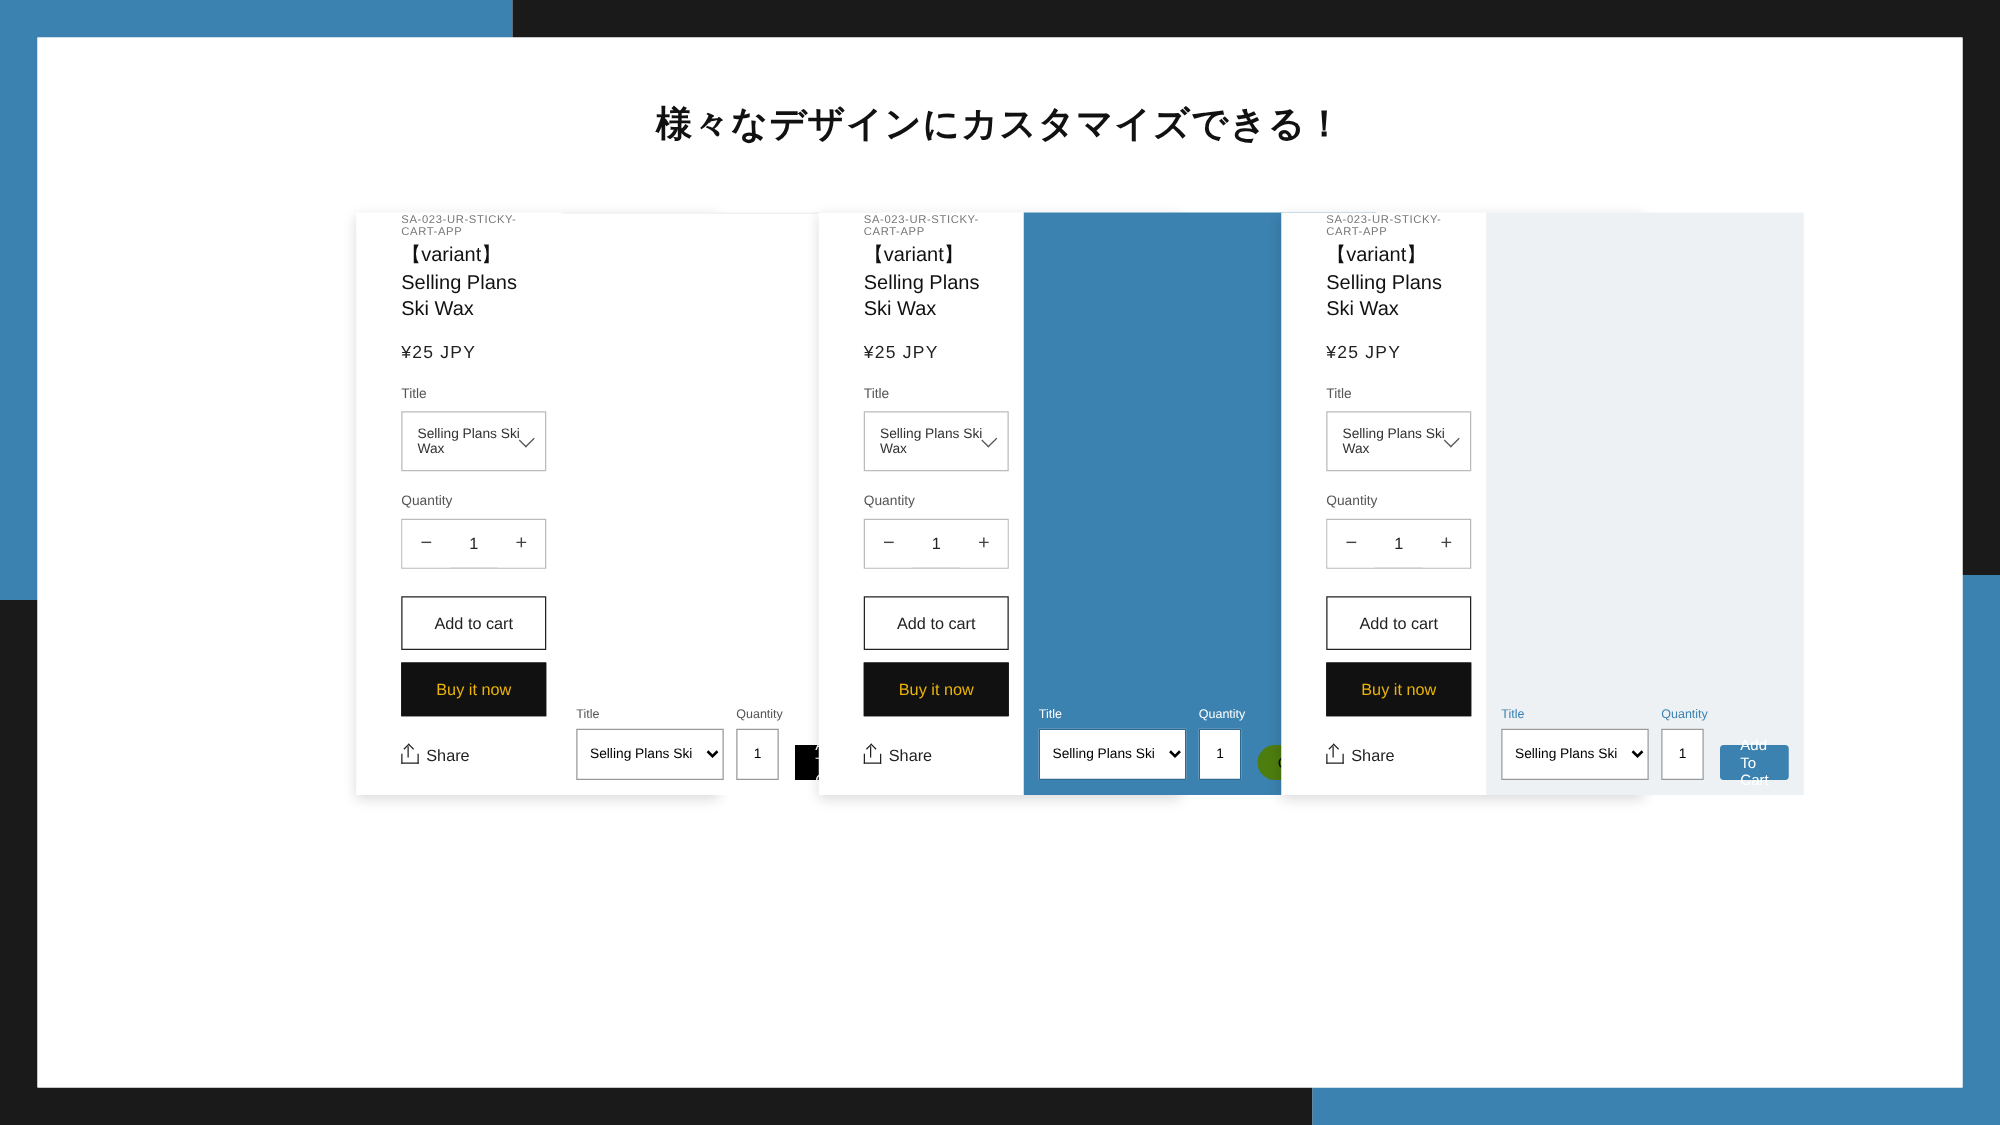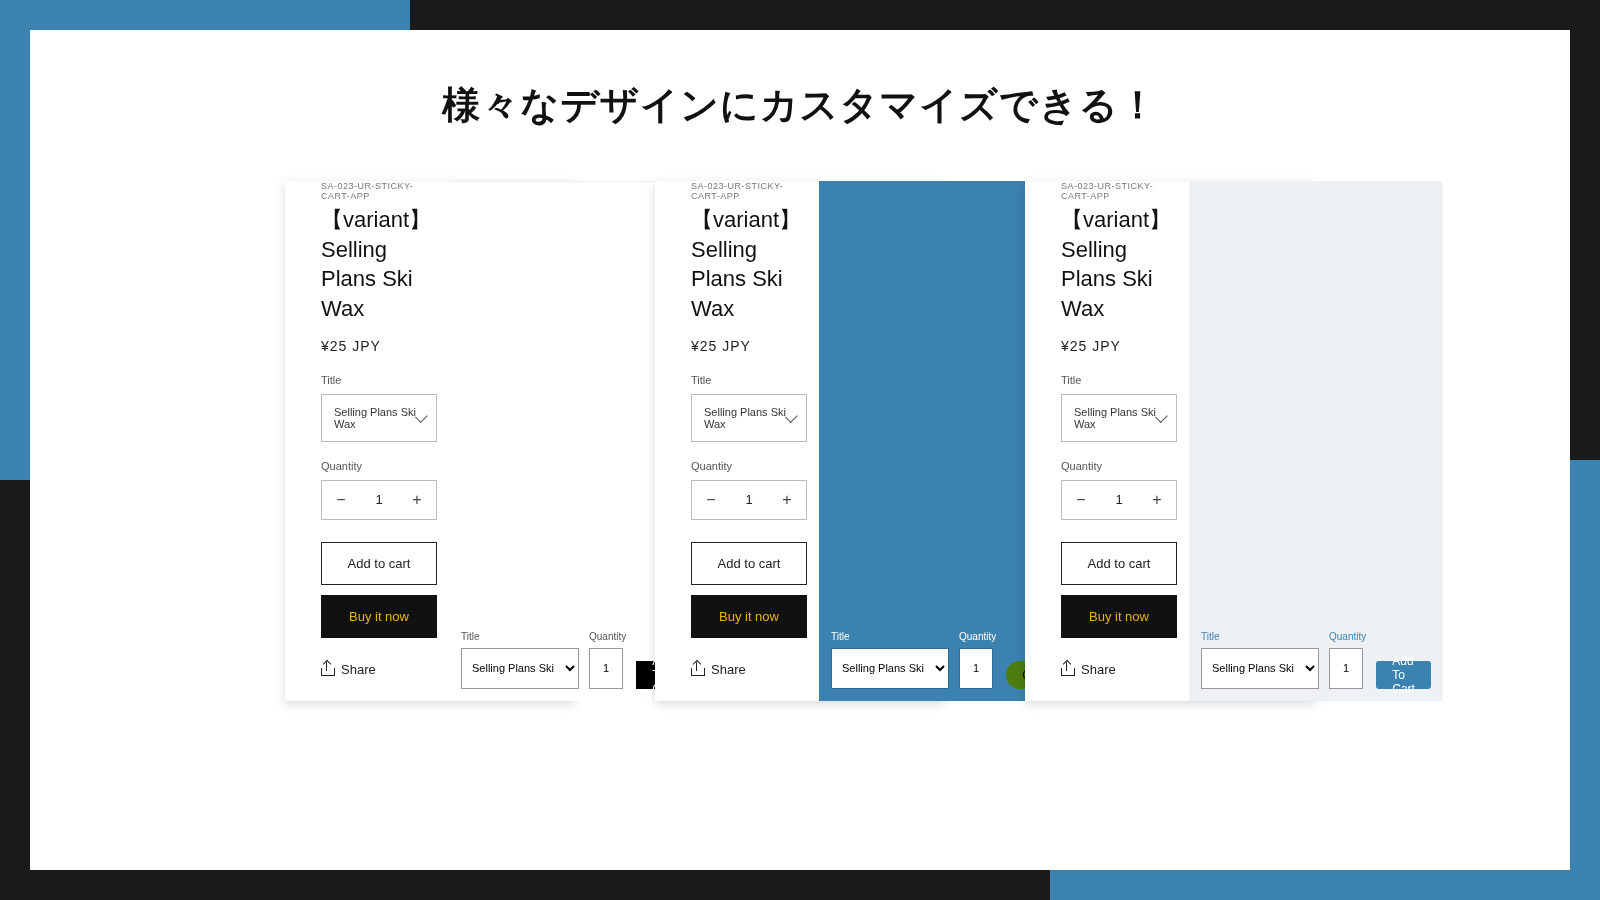--- a/index.html
+++ b/index.html
@@ -22,21 +22,21 @@
 
   .content {
     position: absolute;
     top: 30px; left: 30px; right: 30px; bottom: 30px;
     background: #fff;
     padding: 50px 50px 0;
   }
 
   .headline {
     text-align: center;
-    font-size: 38px;
+    font-size: 29px;
     font-weight: 700;
     color: #111;
     margin-bottom: 50px;
     letter-spacing: 1px;
   }
 
   .cards {
     display: flex;
     justify-content: center;
     gap: 80px;
@@ -59,21 +59,21 @@
   .card-body { padding: 0 12px; }
 
   .vendor {
     font-size: 9px;
     letter-spacing: 0.5px;
     color: #777;
     margin-bottom: 4px;
   }
 
   .title {
-    font-size: 22px;
+    font-size: 16px;
     font-weight: 500;
     line-height: 1.35;
     color: #111;
     margin-bottom: 14px;
   }
 
   .price {
     font-size: 14px;
     letter-spacing: 1px;
     color: #222;

